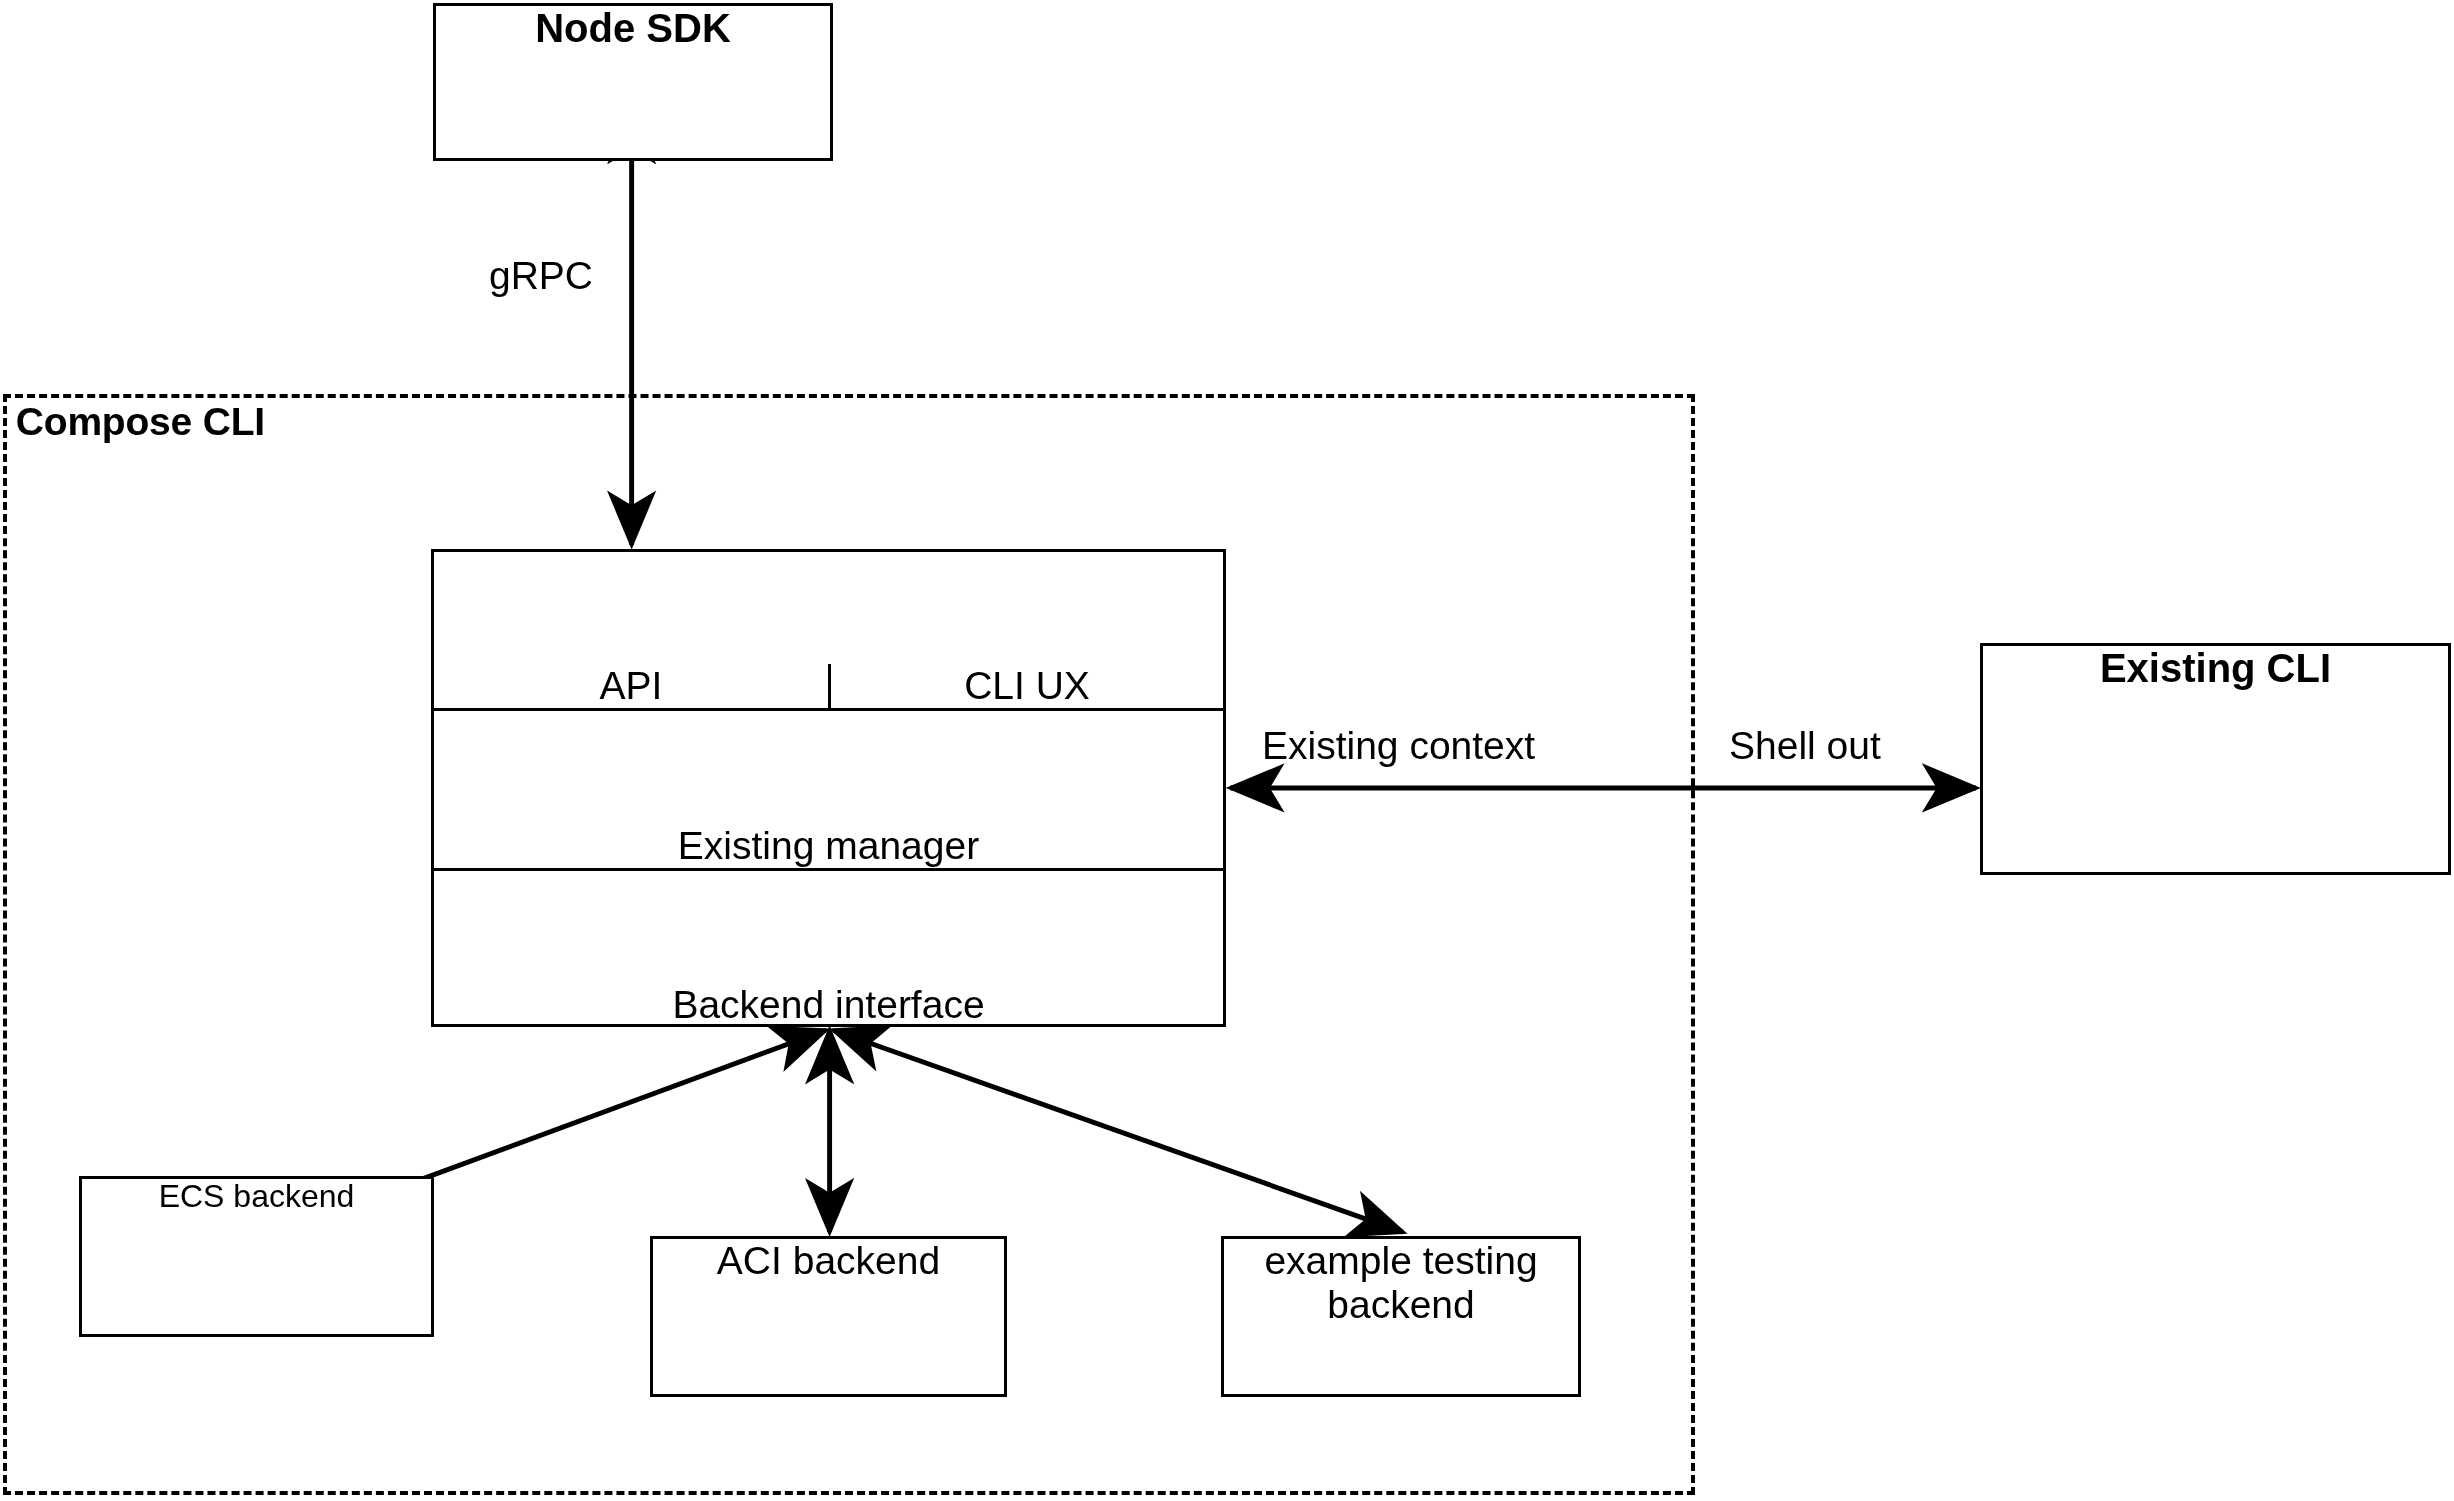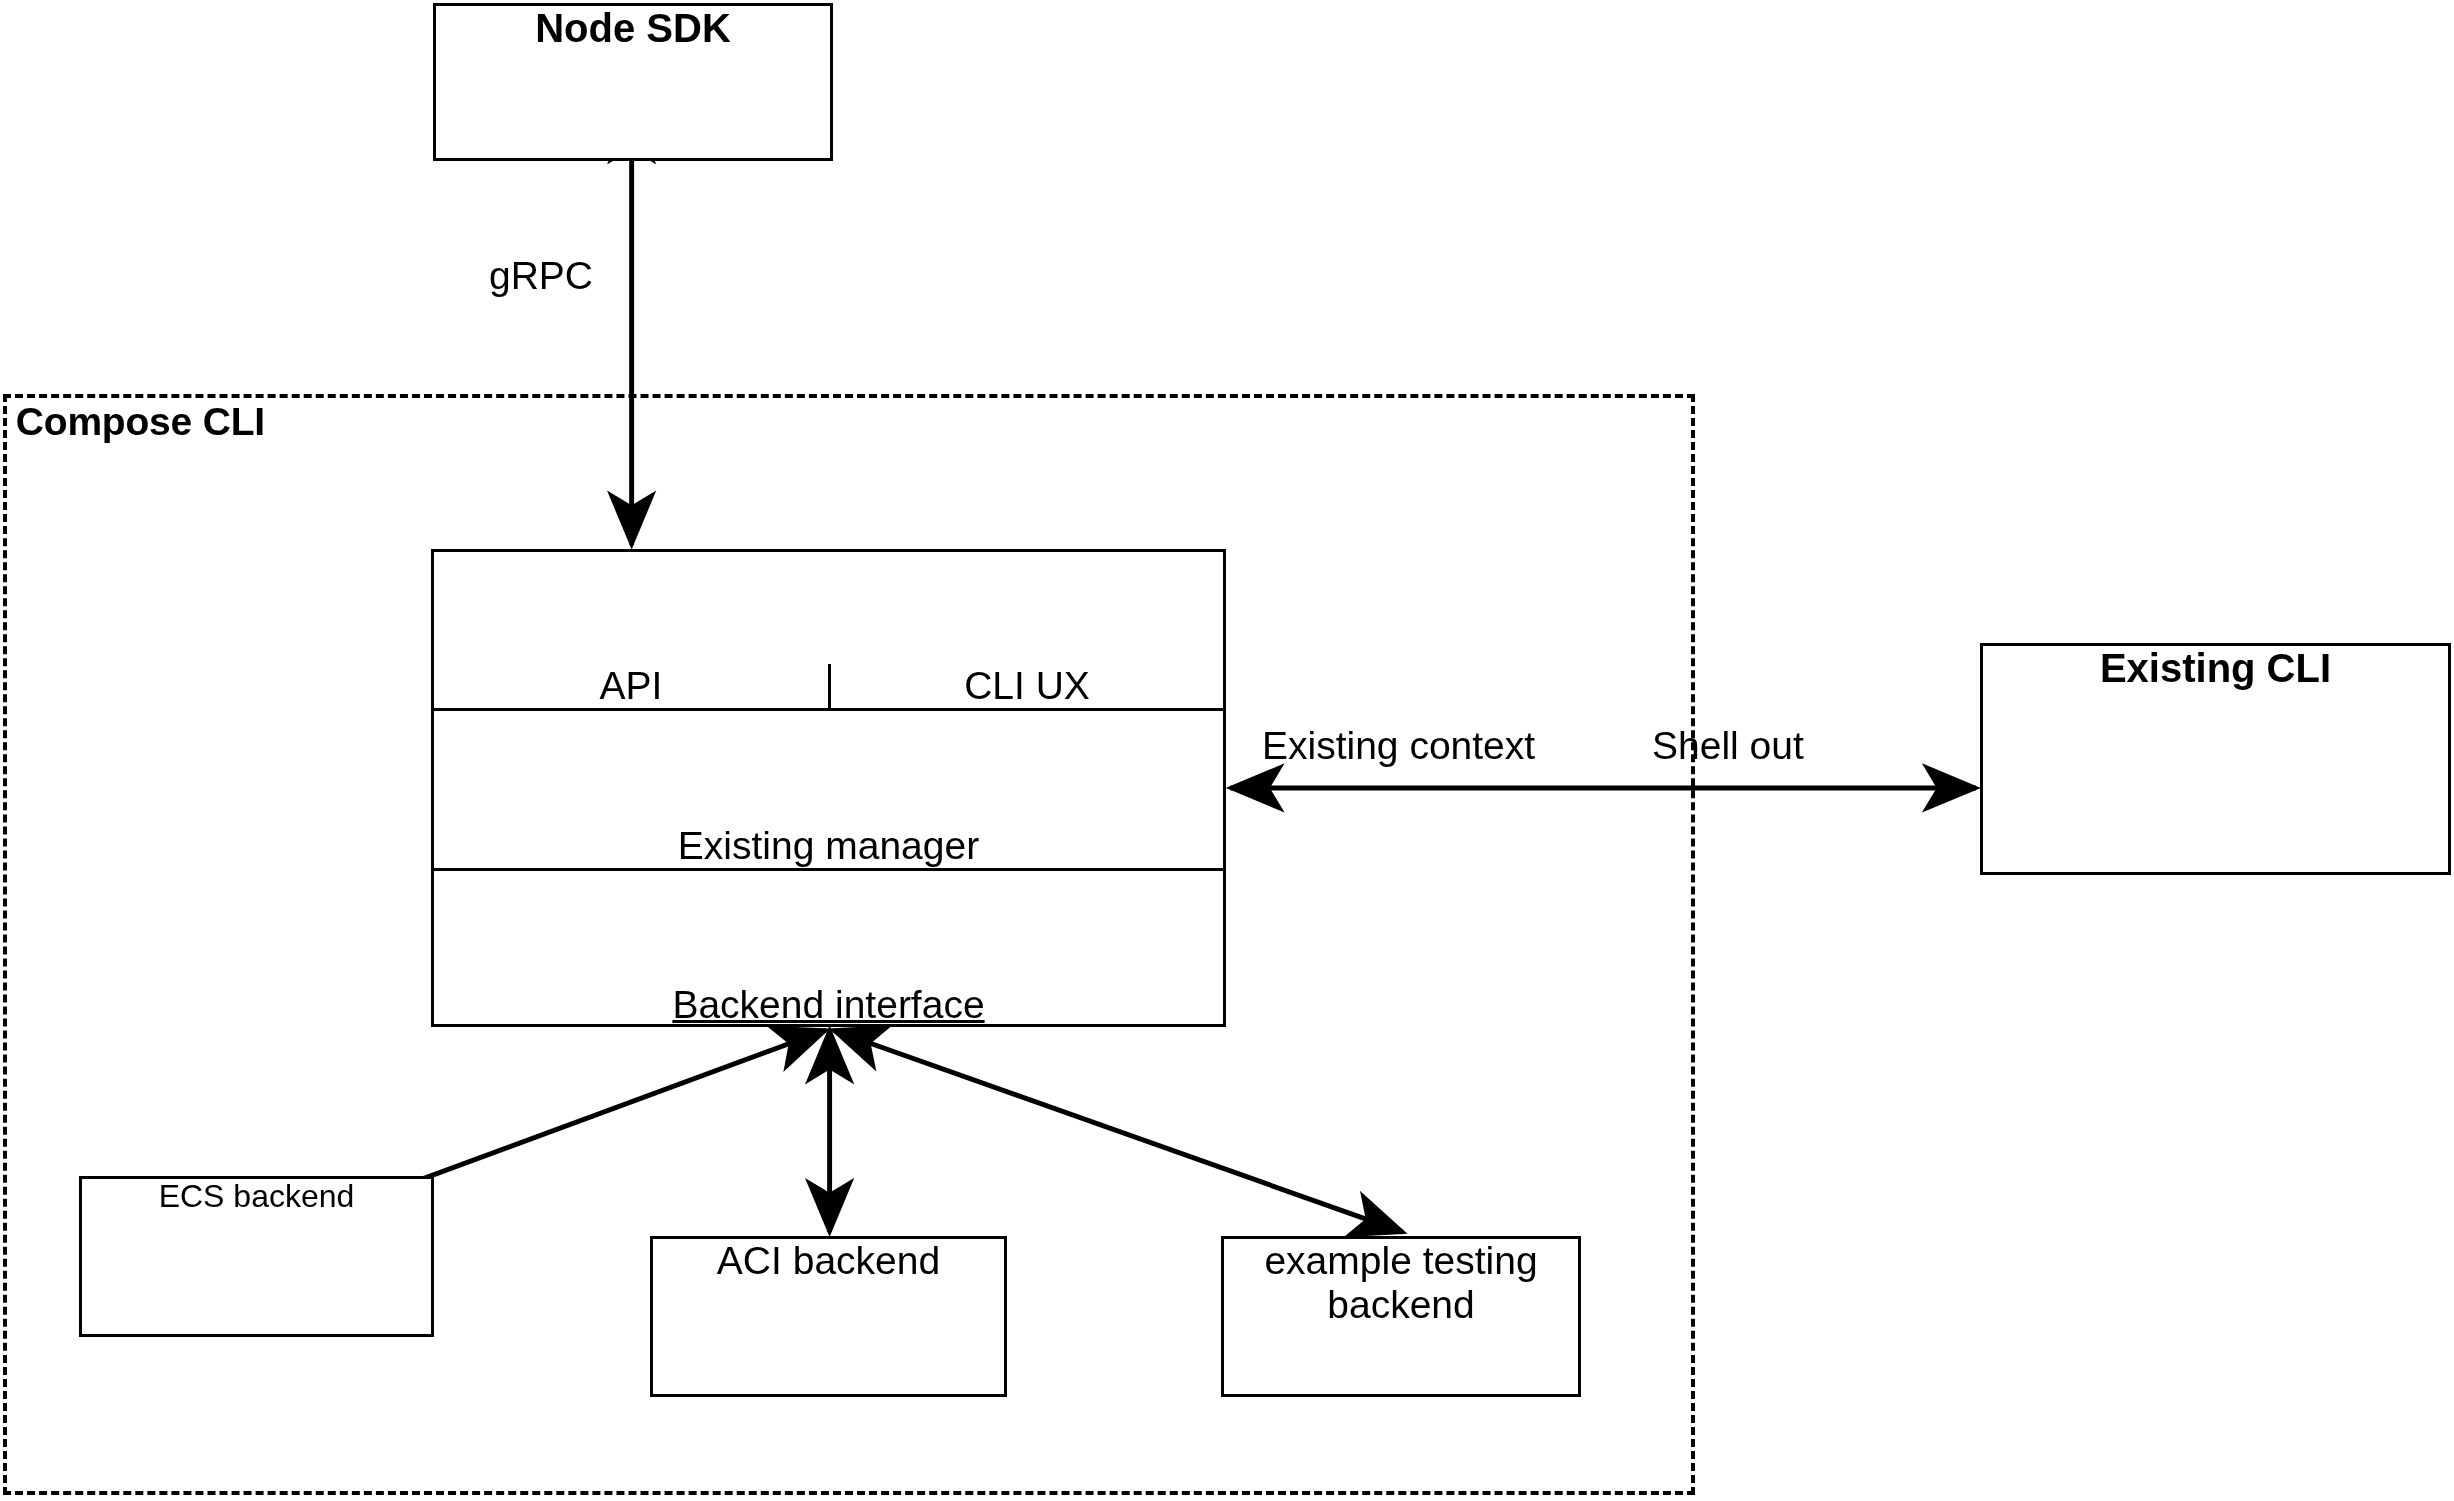--- a/index.html
+++ b/index.html
@@ -110,36 +110,35 @@
     align-items: center;
     justify-content: center;
     font-size: 39px;
   }
   #core-row-context {
     height: 160px;
     border-bottom: 3.9px solid #000000;
   }
   #core-row-backend {
     height: 156px;
-    text-decoration: underline;
   }
   
   #ecs-backend { left: 79px; top: 1176px; width: 355px; height: 161px; font-size: 32px; }
   #aci-backend { left: 650px; top: 1236px; width: 357px; height: 161px; font-size: 39px; }
   #example-backend { left: 1221px; top: 1236px; width: 360px; height: 161px; font-size: 39px; }
   
   .edge-label {
     position: absolute;
     color: #000000;
     font-size: 39px;
     white-space: pre;
   }
   #label-grpc { left: 489px; top: 254px; }
   #label-existing-context { left: 1262px; top: 724px; }
-  #label-shell-out { left: 1652px; top: 724px; }
+  #label-shell-out { left: 1729px; top: 724px; }
 </style>
 </head>
 <body>
 
 <div id="canvas">
 
   <div id="compose-cli-group"></div>
   <div id="compose-cli-title">Compose CLI</div>
 
   <svg id="wires" viewBox="0 0 2492 1524">

